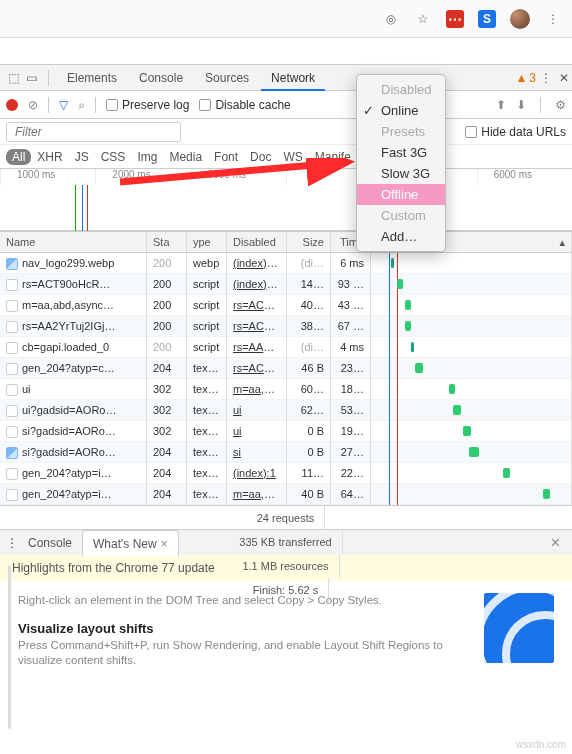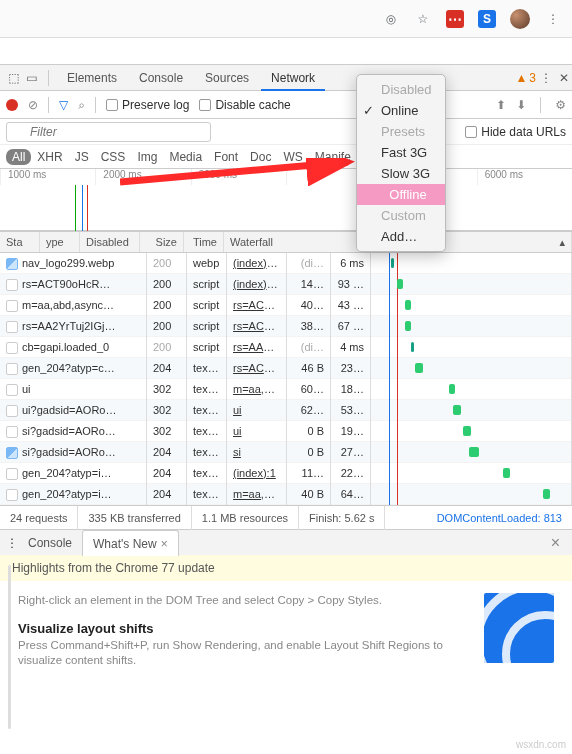--- a/index.html
+++ b/index.html
@@ -17,30 +17,30 @@
 .tabs-row .spacer { flex: 1; }
 .tabs-row .warn { color: #e37400; display:flex; align-items:center; gap:2px; }
 .tabs-row .small-ico { width:16px; text-align:center; color:#555; }
 
 .toolbar { height: 28px; display:flex; align-items:center; border-bottom:1px solid #ccc; padding: 0 6px; gap: 10px; }
 .rec { width:12px; height:12px; border-radius:50%; background:#d93025; }
 .funnel { color:#1a73e8; }
 .checkbox { width:12px; height:12px; border:1px solid #999; border-radius:2px; display:inline-block; vertical-align:middle; margin-right:4px; }
 
 .filter-row { height: 26px; display:flex; align-items:center; padding:0 6px; border-bottom:1px solid #eee; }
-.filter-input { flex:0 0 172px; border:1px solid #ccc; border-radius:3px; padding:2px 23px; font-size:12px; color:#888; font-style:italic; }
+.filter-input { flex:0 0 172px; border:1px solid #ccc; border-radius:3px; padding:2px 8px; font-size:12px; color:#888; font-style:italic; }
 .hide-urls { margin-left:auto; display:flex; align-items:center;justify-content:flex-end; }
 
 .type-row { height: 24px; display:flex; align-items:center; padding:0 6px; border-bottom:1px solid #ccc; }
 .type-row .pill { padding:1px 6px; border-radius:7px; color:#555; }
 .type-row .pill.active { background:#808080; color:#fff; }
 
 .timeline { height: 62px; border-bottom: 1px solid #ccc; position:relative; background:#fff; }
 .tl-ticks { display:flex; height:16px; font-size:10px; color:#888; }
-.tl-ticks div { flex:1; padding-left:7px; border-left:1px solid #eee; }
+.tl-ticks div { flex:1; padding-left:16px; border-left:1px solid #eee; }
 .tl-body { position:relative; height:46px; }
 .vline-green { position:absolute; top:0; bottom:0; width:1px; background:#0a0; }
 .vline-blue { position:absolute; top:0; bottom:0; width:1px; background:#1a73e8; }
 .vline-red { position:absolute; top:0; bottom:0; width:1px; background:#d93025; }
 
 .headers { height:22px; display:flex; border-top:1px solid #ccc; border-bottom:1px solid #ccc; background:#f3f3f3; font-size:11px; color:#555; }
 .col { border-right:1px solid #ddd; padding:4px 6px; overflow:hidden; white-space:nowrap; }
 .c-name { width:147px; } .c-stat{ width:40px; } .c-type{ width:40px; } .c-init{ width:60px; } .c-size{ width:44px; text-align:right;} .c-time{ width:40px; text-align:right;} .c-wf{ flex:1; position:relative;}
 .rows { }
 .row { height:21px; display:flex; align-items:center; font-size:11px; border-bottom:1px solid #f3f3f3; }
@@ -49,21 +49,21 @@
 .row .c-init { text-decoration: underline; color:#333; }
 .row .c-stat.grey, .row .c-size.grey { color:#aaa; }
 .file-ico { display:inline-block; width:12px; height:12px; border:1px solid #ccc; border-radius:2px; margin-right:4px; vertical-align:middle; background:#fff; }
 .file-ico.img { background: linear-gradient(135deg,#7ab8f5 50%,#cde5fb 50%); border-color:#7ab8f5;}
 .wf-bar { position:absolute; height:10px; top:5px; border-radius:2px; }
 .wf-green { background:#2ecc71; }
 .wf-teal { background:#16a085; }
 .wf-line-blue { position:absolute; top:0; bottom:0; width:1px; background:#1a73e8; left:18px; }
 .wf-line-red { position:absolute; top:0; bottom:0; width:1px; background:#d93025; left:26px; }
 
-.summary { height:24px; border-top:1px solid #ccc; display:flex; align-items:center; font-size:11px; color:#555; }
+.summary { height:24px; border-top:1px solid #ccc; display:flex; align-items:center; font-size:11px; color:#555;flex-direction:column; }
 .summary div { padding:0 10px; border-right:1px solid #ddd; height:24px; line-height:24px;}
 .summary .dom { color:#1a73e8; border-right:none; margin-left:auto; overflow:hidden; }
 
 .drawer-tabs { height:26px; border-top:1px solid #ccc; background:#f3f3f3; display:flex; align-items:center; padding:0 6px; }
 .drawer-tabs .dt { padding:0 10px; height:26px; line-height:26px; color:#555; }
 .drawer-tabs .dt.active { background:#fff; border-top:1px solid #ccc; border-left:1px solid #ccc; border-right:1px solid #ccc; border-radius:3px 3px 0 0; margin-bottom:-1px; }
 .drawer-tabs .closex { margin-left:4px; color:#888; }
 .drawer-tabs .spacer{flex:1;}
 .drawer-tabs .big-x { font-size:16px; color:#888; padding:0 6px;}
 
@@ -72,21 +72,21 @@
 .content h4 { font-size:13px; font-weight:600; margin-bottom:2px; color:#222;}
 .content p { font-size:11.5px; color:#888; margin-bottom:12px; line-height:1.35;}
 .thumb { float:right; width:70px; height:70px; margin-left:10px; background:#1a73e8; position:relative; border-radius:2px; overflow:hidden;}
 .thumb::before, .thumb::after { content:""; position:absolute; border:8px solid rgba(255,255,255,.85); border-radius:50%; }
 .thumb::before { width:100px; height:100px; left:-10px; top:-10px;}
 .thumb::after { width:70px; height:70px; left:18px; top:18px;}
 
 .menu { position:absolute; left:356px; top:74px; width:90px; background:#f4f4f4; border:1px solid #bbb; border-radius:5px; box-shadow:0 4px 16px rgba(0,0,0,.25); padding:4px 0; z-index:50; }
 .menu .mi { padding:3px 10px 3px 24px; font-size:13px; color:#333; position:relative;}
 .menu .mi.disabled { color:#aaa; }
-.menu .mi.sel { background:#f59ac3; color:#fff;text-align:center; }
+.menu .mi.sel { background:#f59ac3; color:#fff; }
 .menu .mi .chk { position:absolute; left:6px; top:3px; }
 
 .arrow { position:absolute; left:120px; top:158px; width:235px; height:28px; z-index:40; pointer-events:none; }
 
 .leftbar { position:absolute; left:8px; top:565px; bottom:25px; width:3px; background:#ddd; border-radius:2px;}
 .watermark { position:absolute; right:6px; bottom:4px; font-size:10px; color:#ccc; }
 </style>
 </head>
 <body>
 
@@ -162,20 +162,21 @@
         <div>6000 ms</div>
     </div>
     <div class="tl-body">
       <div class="vline-green" style="left:75px;"></div>
       <div class="vline-blue" style="left:82px;"></div>
       <div class="vline-red" style="left:87px;"></div>
     </div>
   </div>
 
   <div class="headers">
+    <div class="col c-name">Name</div>
     <div class="col c-stat">Sta</div>
     <div class="col c-type">ype</div>
     <div class="col c-init">Disabled</div>
     <div class="col c-size">Size</div>
     <div class="col c-time">Time</div>
     <div class="col c-wf"><span>Waterfall</span><span style="float:right">▴</span></div>
   </div>
 
   <div class="rows" id="rows">
       <div class="row">

